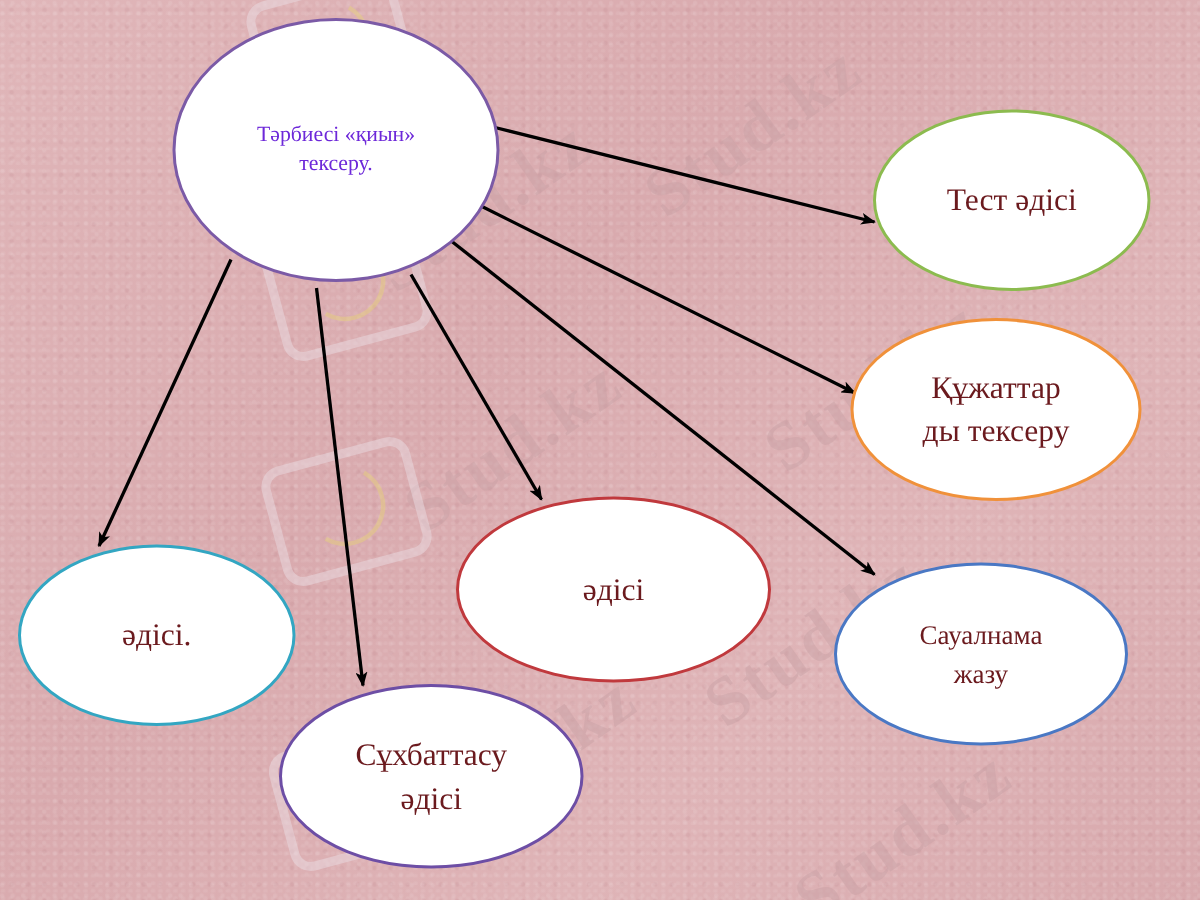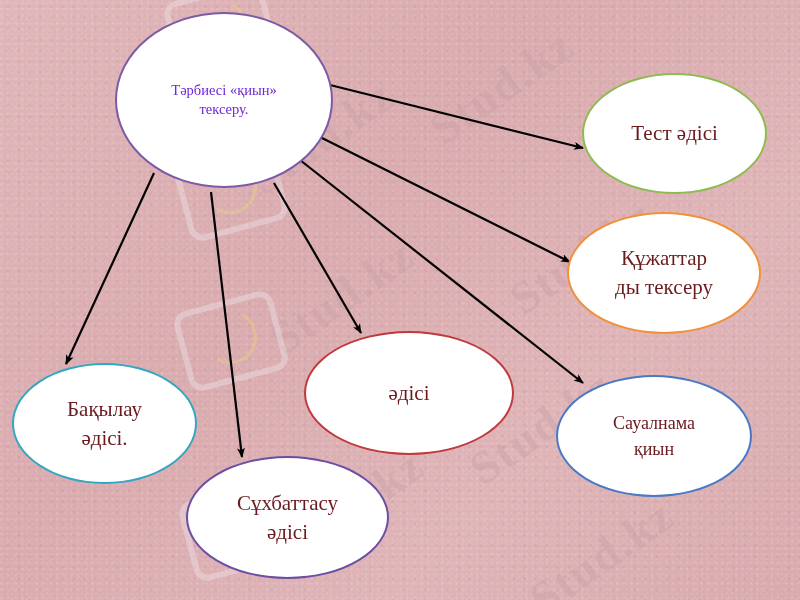--- a/index.html
+++ b/index.html
@@ -182,33 +182,32 @@
 <div class="node method-node node-documents">
   <div>
     <span>Құжаттар</span>
     <span>ды тексеру</span>
   </div>
 </div>
 
 <div class="node method-node node-survey">
   <div>
     <span>Сауалнама</span>
-    <span>қиын</span>
+    <span>жазу</span>
   </div>
 </div>
 
 <div class="node method-node node-interview">
   <div>
     <span>әдісі</span>
   </div>
 </div>
 
 <div class="node method-node node-observation">
   <div>
-    <span>Бақылау</span>
     <span>әдісі.</span>
   </div>
 </div>
 
 <div class="node method-node node-conversation">
   <div>
     <span>Сұхбаттасу</span>
     <span>әдісі</span>
   </div>
 </div>

